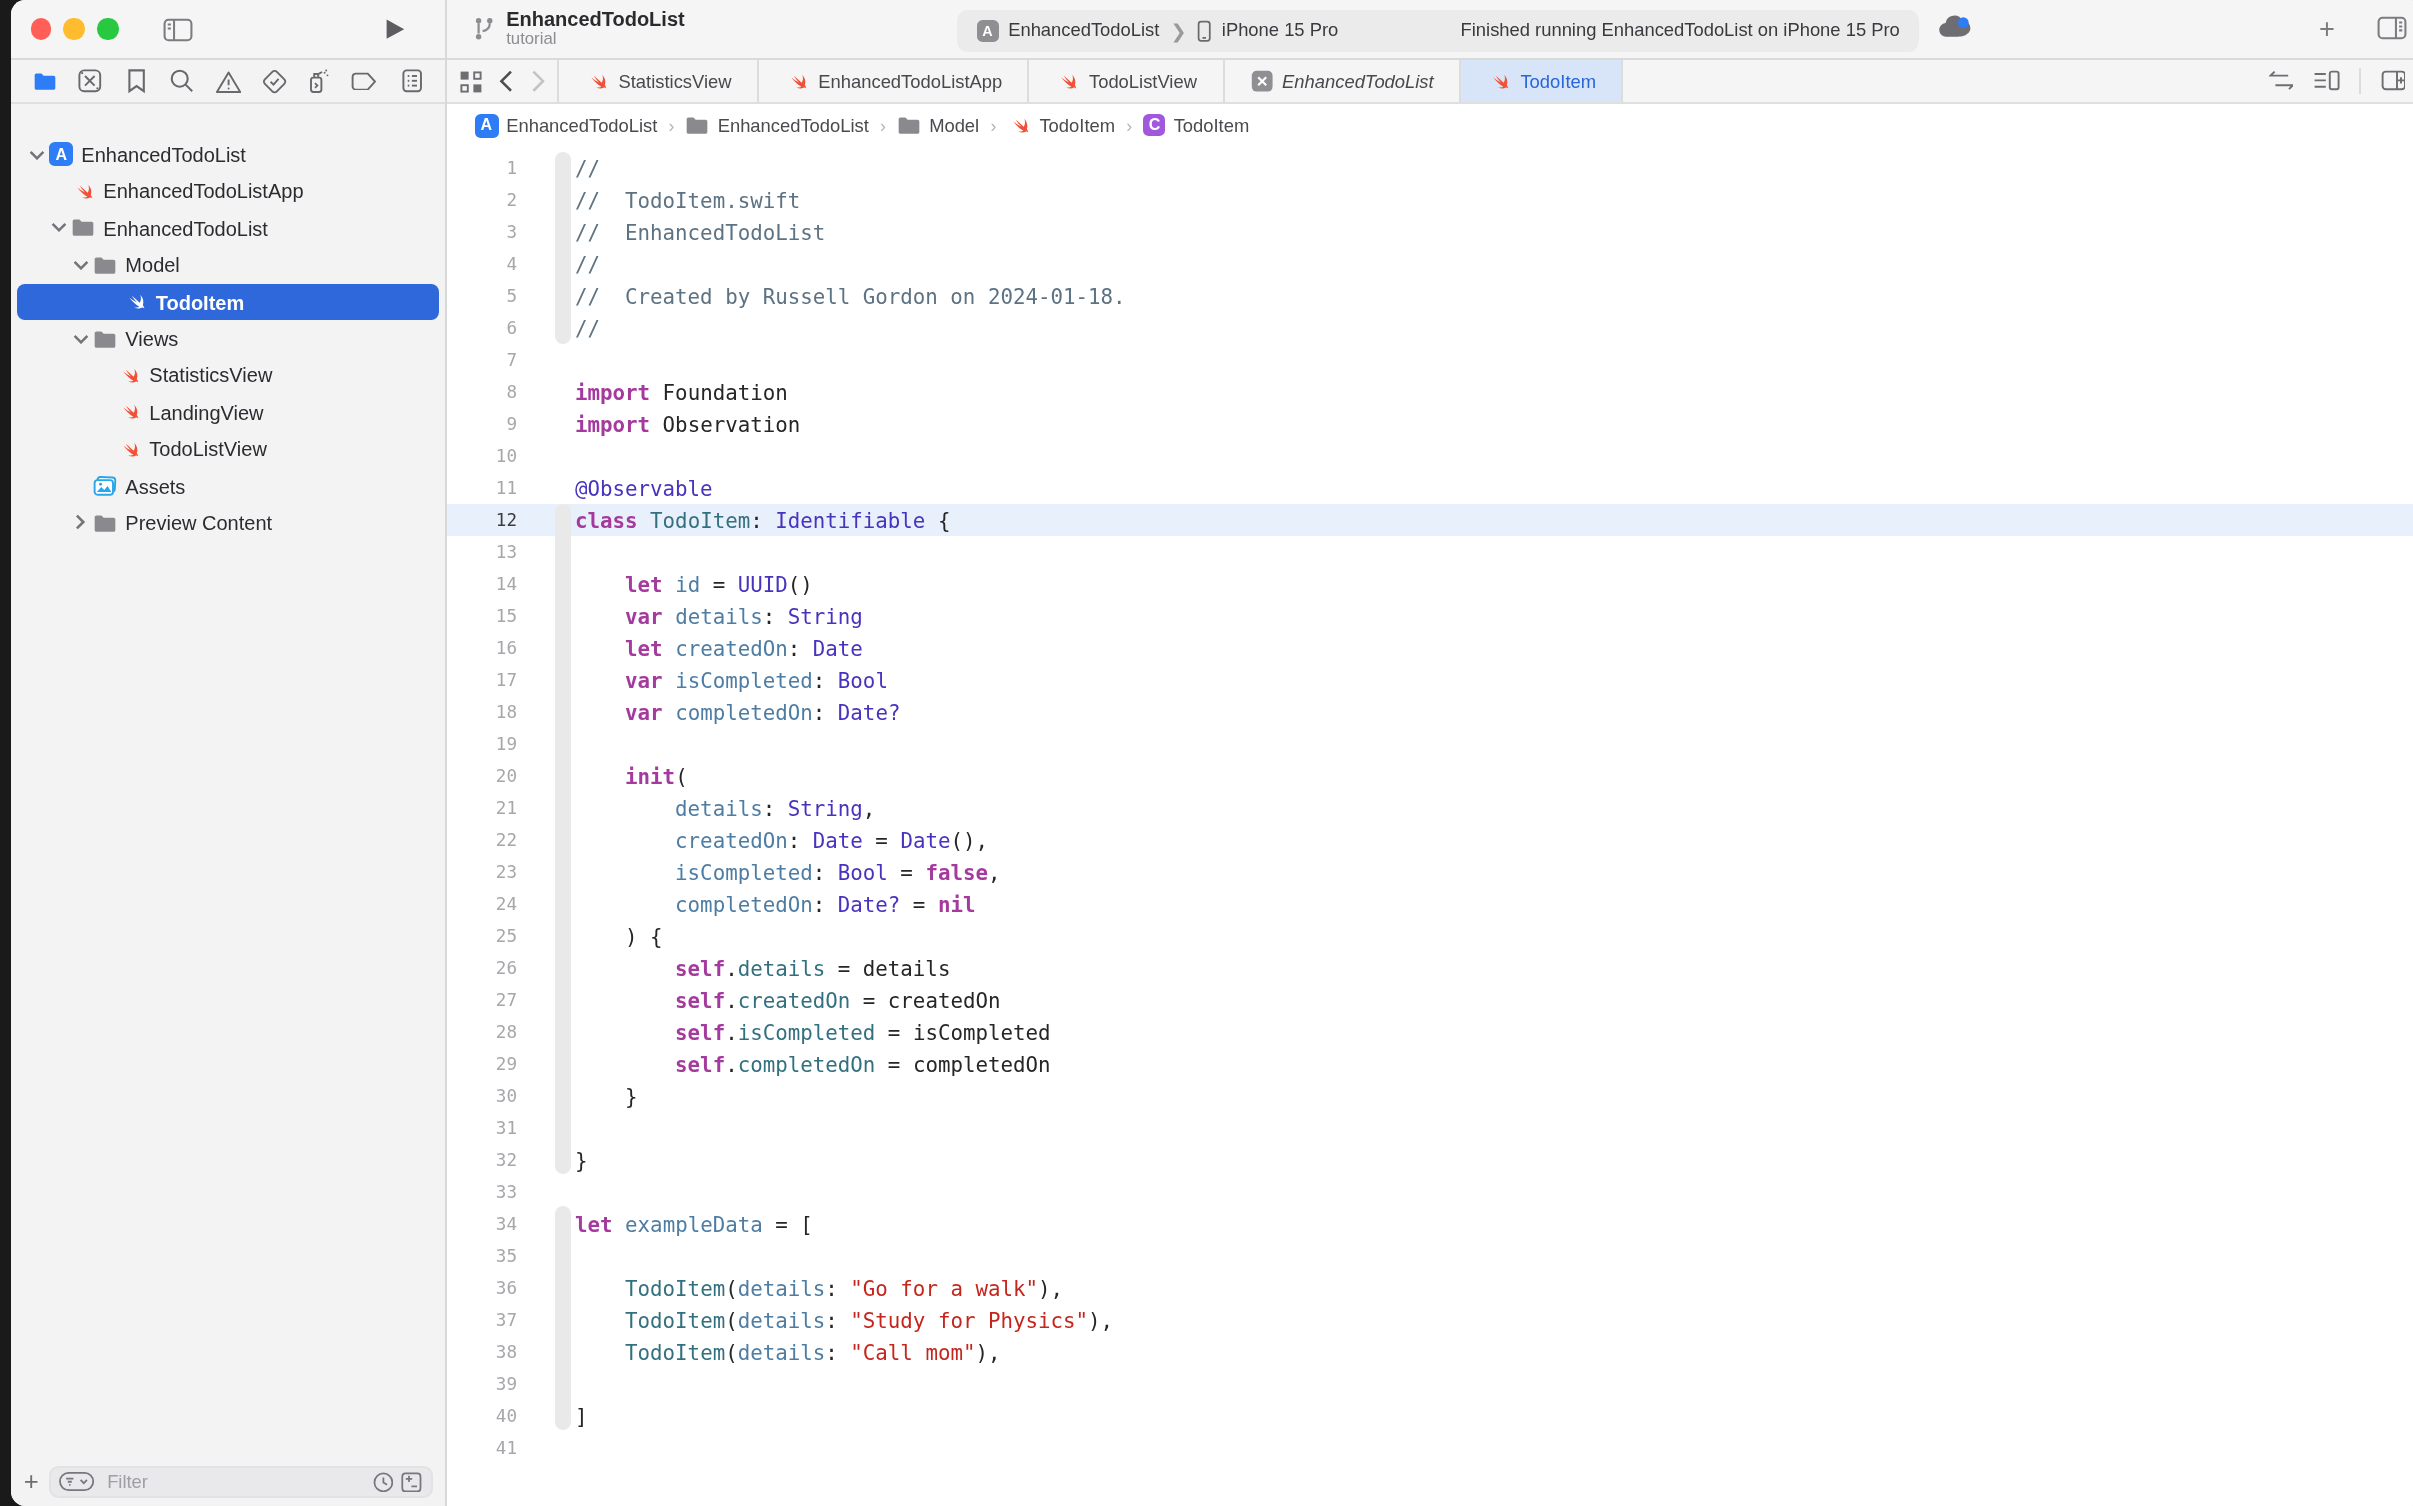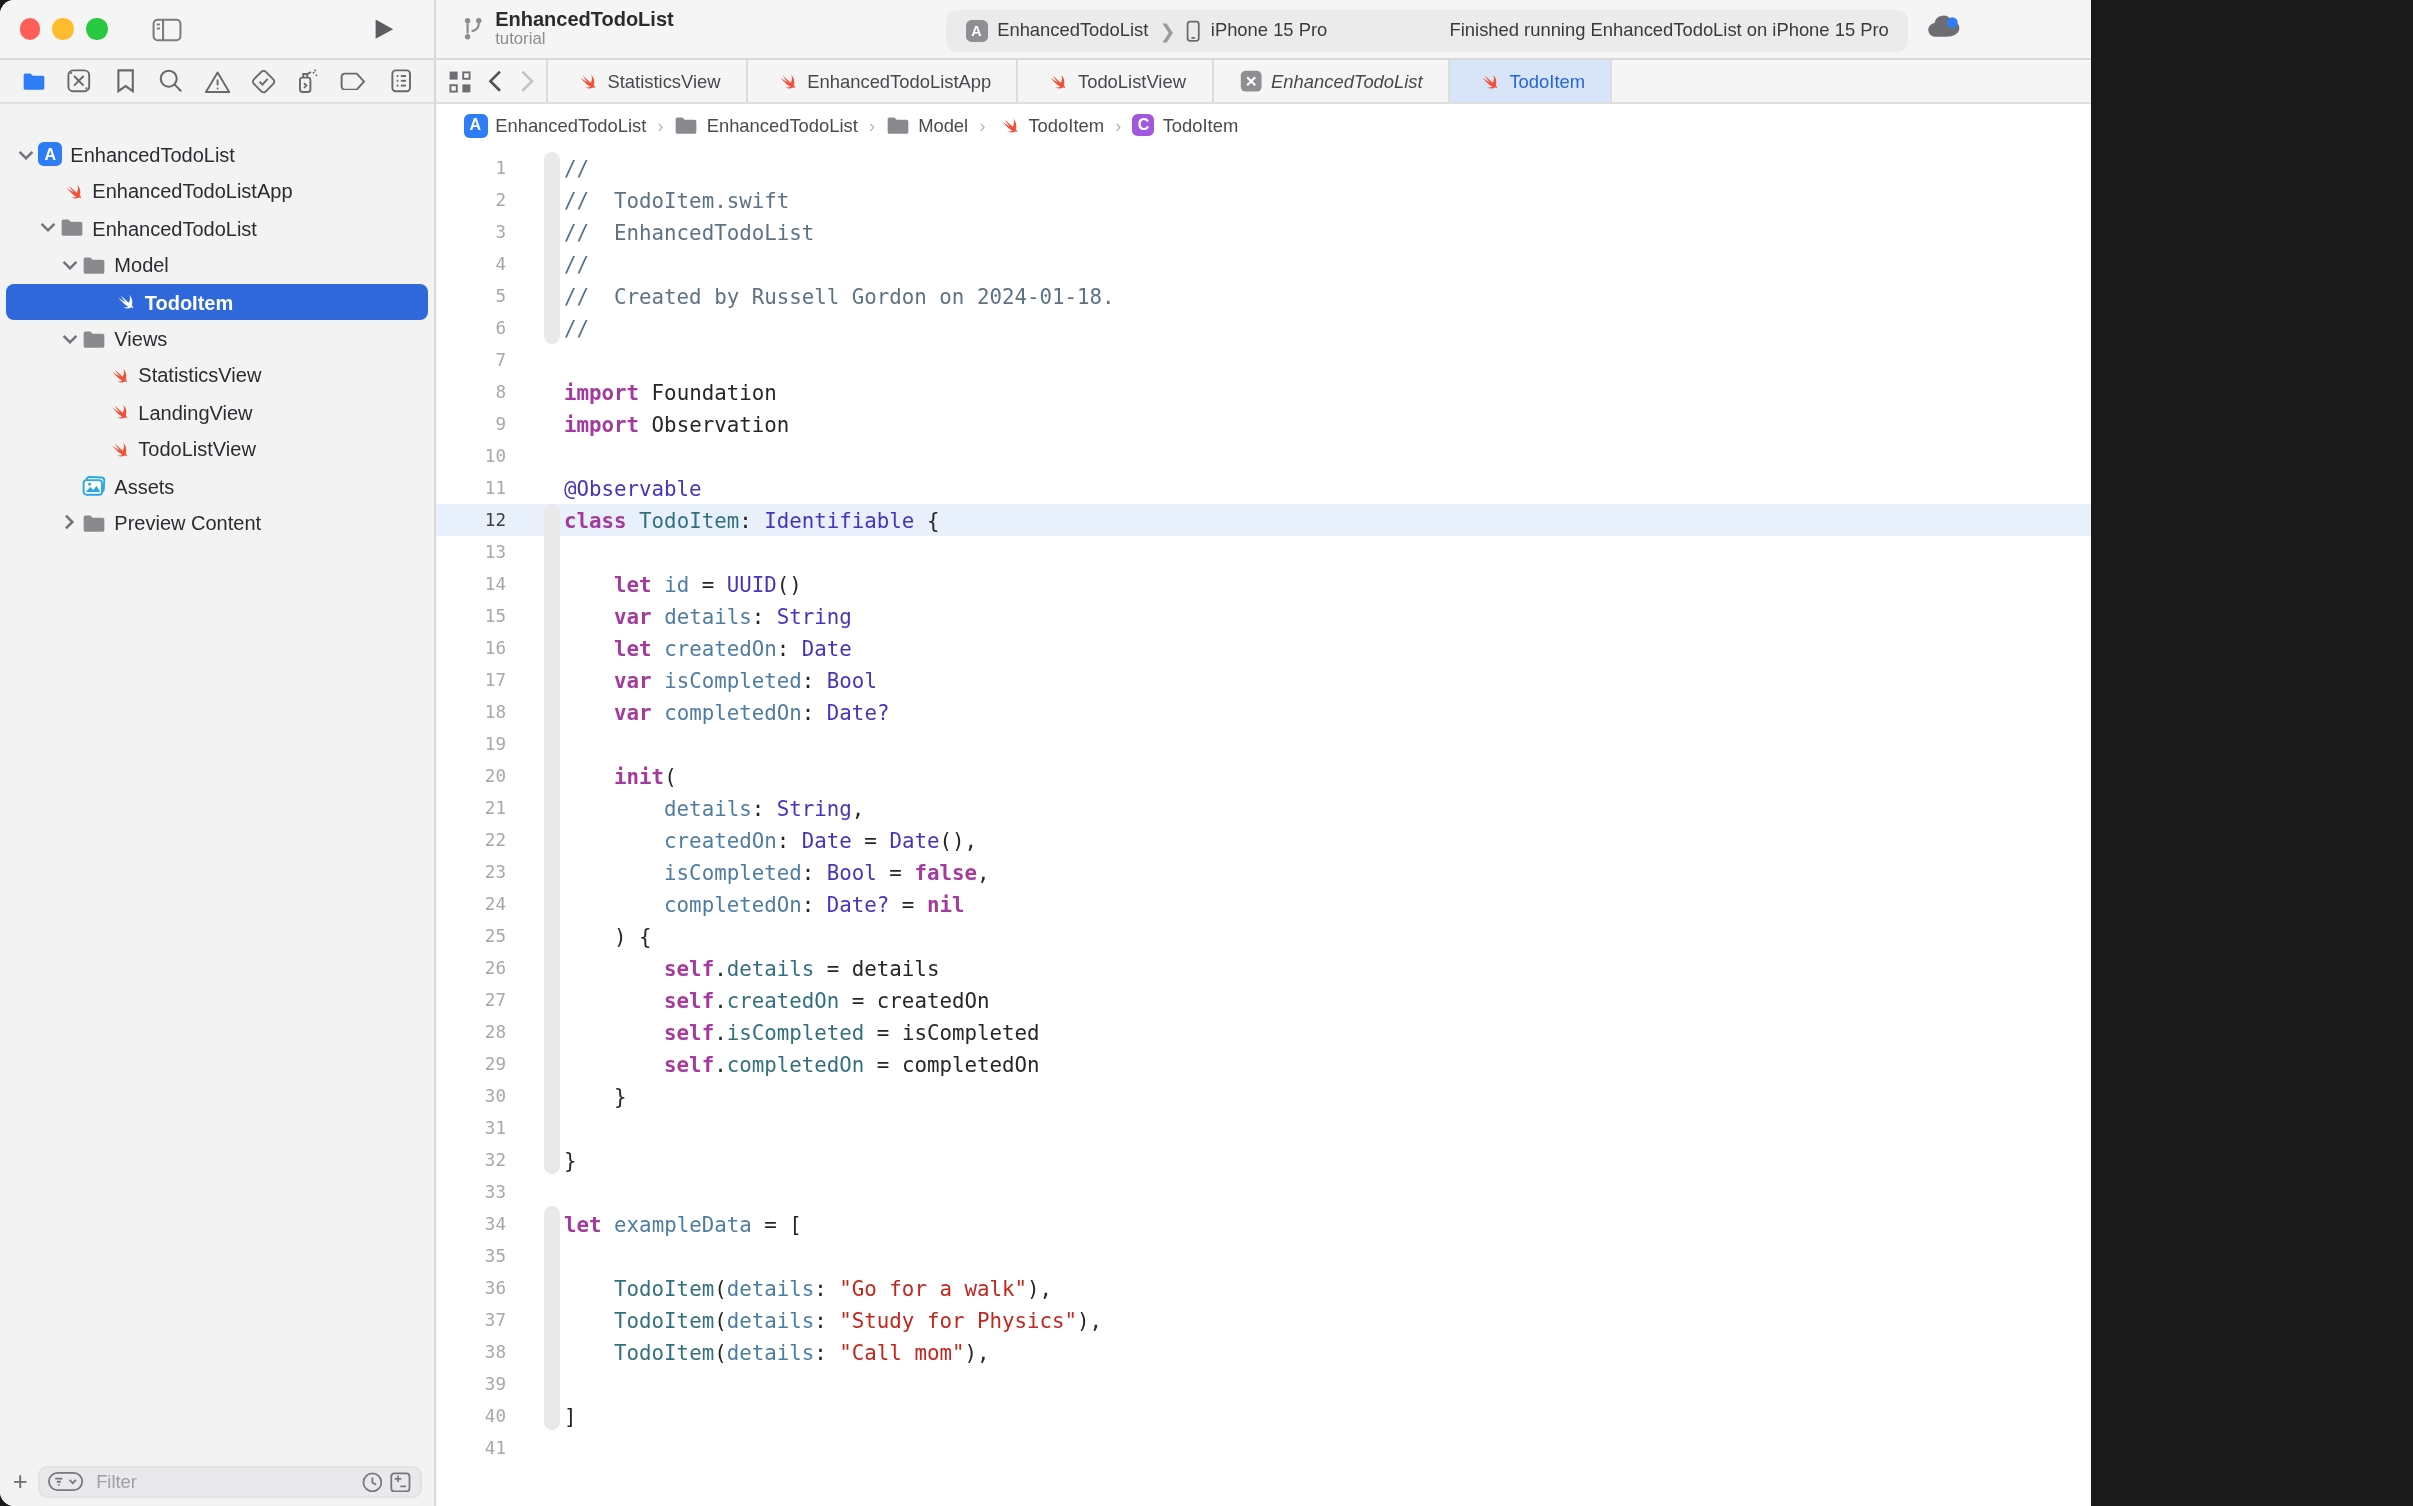--- a/index.html
+++ b/index.html
@@ -1,17 +1,17 @@
 <!DOCTYPE html>
 <html style="--selection_blue: #2E68DB; --tab_selected_bg: #D8E5F8; --tab_selected_text: #2765D9; --swift_orange: #F05138; --folder_grey: #8A8A8E; --app_icon_blue: #2E7CF6; --assets_blue: #2AA7E8; --class_badge_purple: #A258DD; --traffic_red: #FF5F57; --traffic_yellow: #FEBC2E; --traffic_green: #28C840; --line_highlight: #E8F0FB; --kw: #A53A9E; --cmt: #5D7283; --typ: #4733BE; --mem: #33707F; --param: #4E7DA4; --str: #C4261D; --pln: #262626;font-size:12.8px"><head>
 <meta charset="utf-8">
 <style>
   html,body{margin:0;padding:0;background:#1a1a1a;}
   *{box-sizing:border-box;-webkit-font-smoothing:antialiased;}
-  .stage{width:2091px;height:1507px;overflow:hidden;}
+  .stage{width:2413px;height:1507px;overflow:hidden;padding-left:11px;}
   .app{
     width:1207px;height:753px;transform:scale(2);transform-origin:0 0;
     font-family:"Liberation Sans",sans-serif;background:#fff;border-radius:7.2px;
     overflow:hidden;position:relative;color:#262626;
   }
   
   .toolbar{height:30px;background:#F6F5F6;border-bottom:0.8px solid #D9D9D9;display:flex;align-items:center;position:relative;}
   .tb-left{width:218px;height:100%;display:flex;align-items:center;border-right:0.8px solid #D8D8D8;flex:none;padding:0 8px;}
   .lights{display:flex;gap:6.4px;margin-left:1.6px;}
   .light{width:10.4px;height:10.4px;border-radius:50%;}

